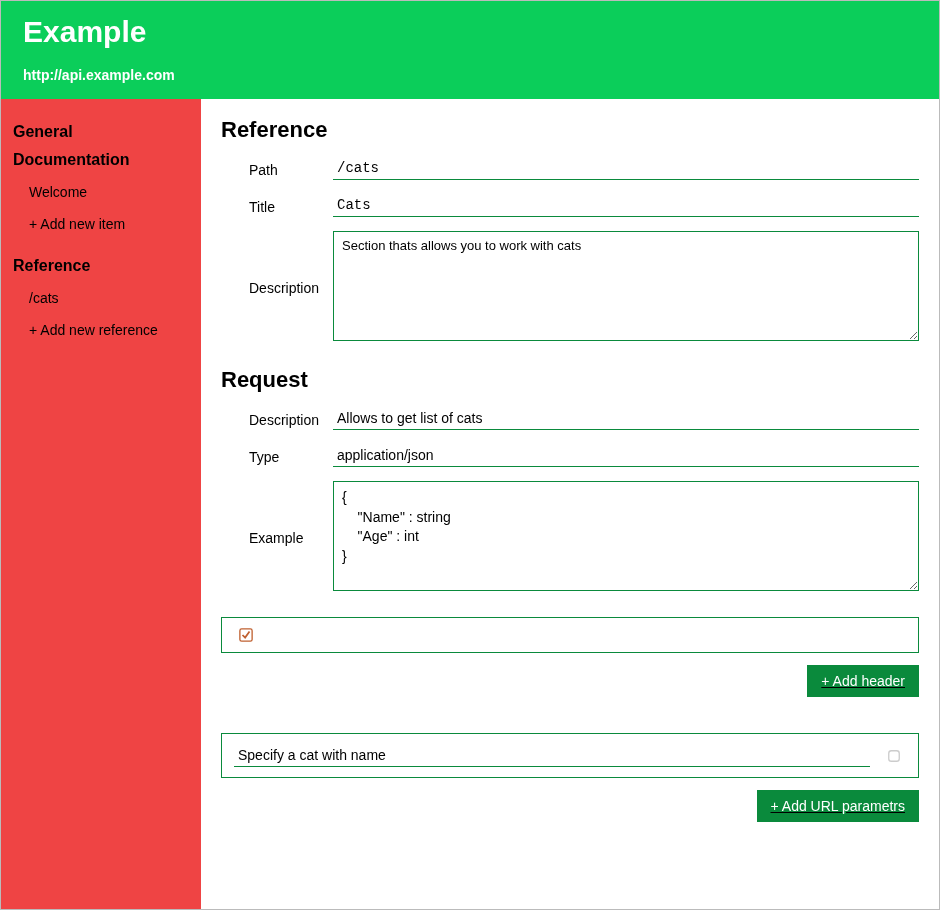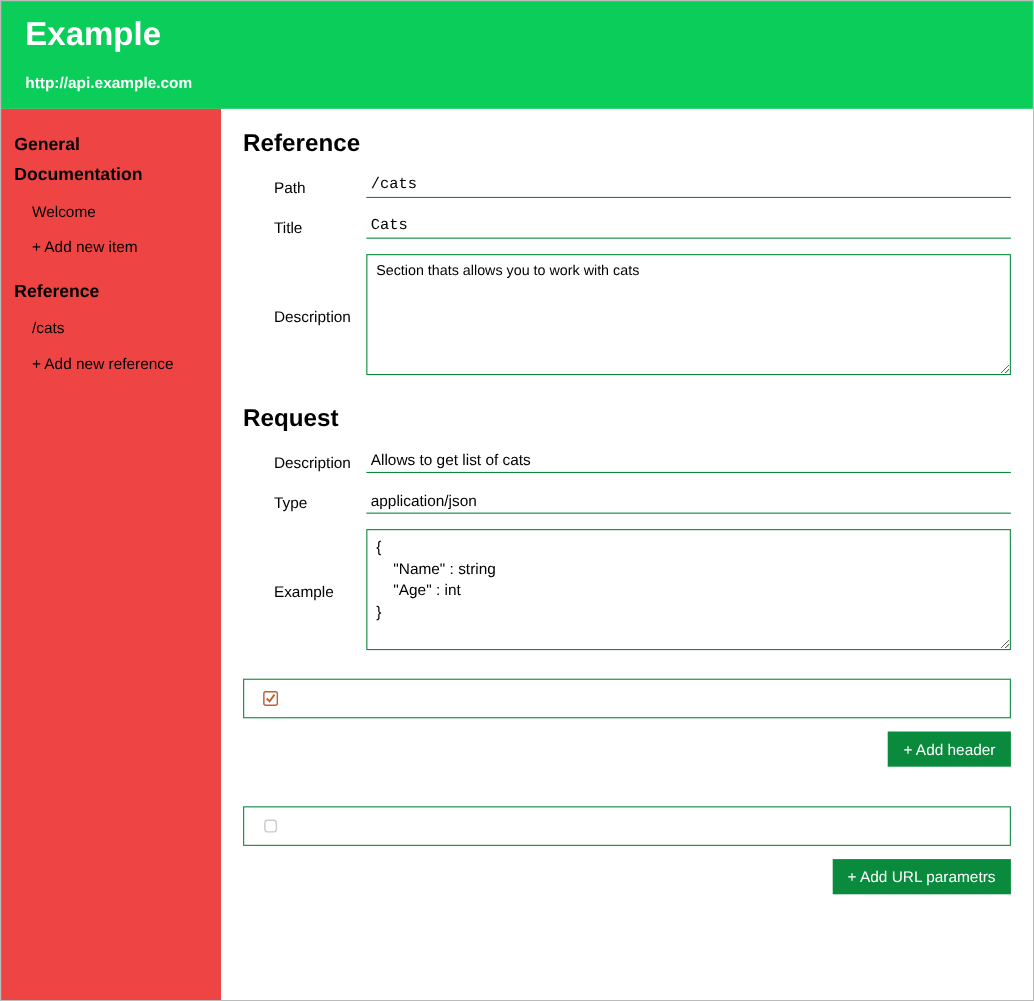--- a/index.html
+++ b/index.html
@@ -157,20 +157,21 @@
       justify-content: center;
     }
     .checkbox-icon {
       width: 14px;
       height: 14px;
     }
     .btn-row {
       display: flex;
       justify-content: flex-end;
       margin-top: 12px;
+      text-decoration: underline;
     }
     .btn {
       background: #0a8a3c;
       color: #fff;
       border: none;
       padding: 8px 14px;
       font-size: 14px;
       cursor: pointer;
     }
   </style>
@@ -242,20 +243,21 @@
             <path d="M4 8 L7 11 L12 4" stroke="#c06030" stroke-width="2" fill="none"></path>
           </svg>
         </div>
       </div>
 
       <div class="btn-row">
         <button class="btn">+ Add header</button>
       </div>
 
       <div class="param-row" style="margin-top:36px">
+        <input class="param-input" value="Specify a cat with name" style="">
         <div class="param-check">
           <svg class="checkbox-icon" viewBox="0 0 16 16">
             <rect x="2" y="2" width="12" height="12" rx="3" fill="#fff" stroke="#ccc" stroke-width="1.5"></rect>
           </svg>
         </div>
       </div>
 
       <div class="btn-row">
         <button class="btn">+ Add URL parametrs</button>
       </div>

